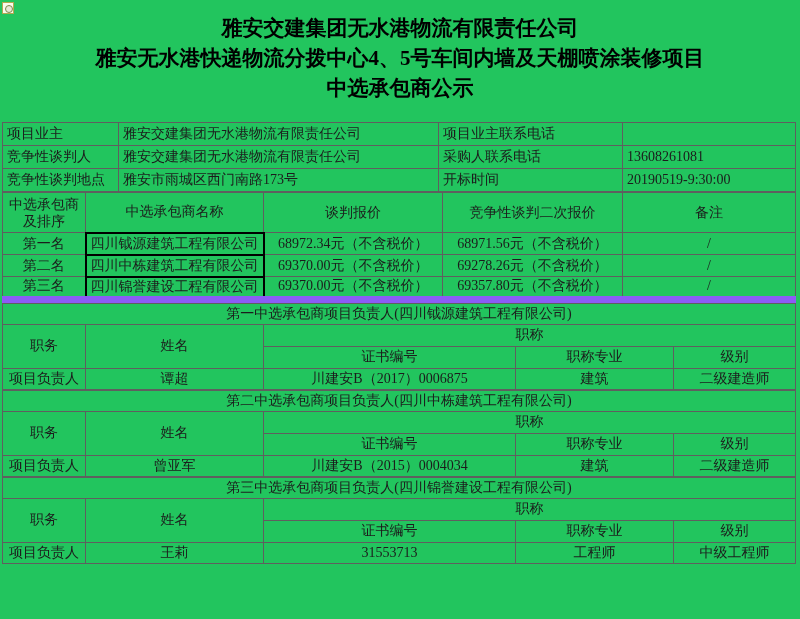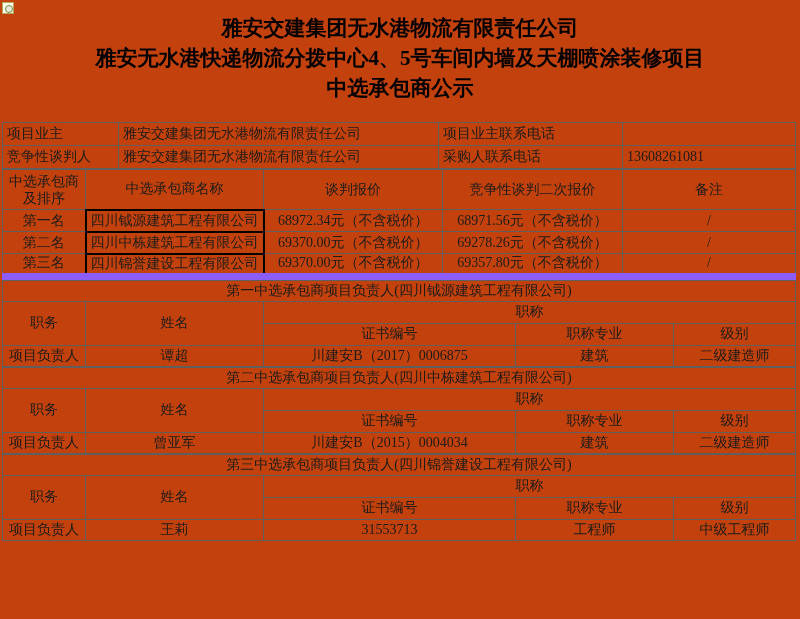--- a/index.html
+++ b/index.html
@@ -1,17 +1,17 @@
 <!DOCTYPE html>
 <html><head>
 <meta charset="utf-8">
 <style>
   html,body { margin:0; padding:0; background:#ffffff; }
   .page {
-    position:relative; width:800px; height:619px; background:#c2410c;
+    position:relative; width:800px; height:619px; background:#22c55e;
     overflow:hidden;
     font-family:"Liberation Serif","DejaVu Serif",serif;
     color:#1c1c1c;
   }
   .img-icon {
     position:absolute; left:2px; top:2px; width:12px; height:12px;
     border:1px solid #b0a952; background:#fbfbee; box-sizing:border-box;
   }
   .img-icon .dot {
     position:absolute; left:2px; top:2px; width:6px; height:6px;
@@ -71,20 +71,26 @@
       <td class="l">雅安交建集团无水港物流有限责任公司</td>
       <td class="l">项目业主联系电话</td>
       <td class="l"></td>
     </tr>
     <tr class="h23">
       <td class="l">竞争性谈判人</td>
       <td class="l">雅安交建集团无水港物流有限责任公司</td>
       <td class="l">采购人联系电话</td>
       <td class="l">13608261081</td>
     </tr>
+    <tr class="h23">
+      <td class="l">竞争性谈判地点</td>
+      <td class="l">雅安市雨城区西门南路173号</td>
+      <td class="l">开标时间</td>
+      <td class="l">20190519-9:30:00</td>
+    </tr>
   </tbody>
     </table>
 
   <table>
     <colgroup>
         <col style="width:83px">
         <col style="width:178px">
         <col style="width:179px">
         <col style="width:180px">
         <col style="width:173px">

